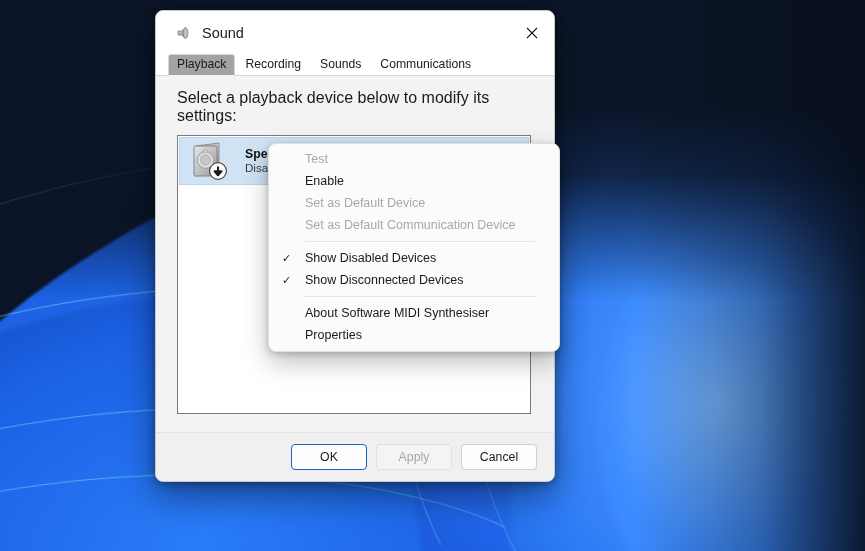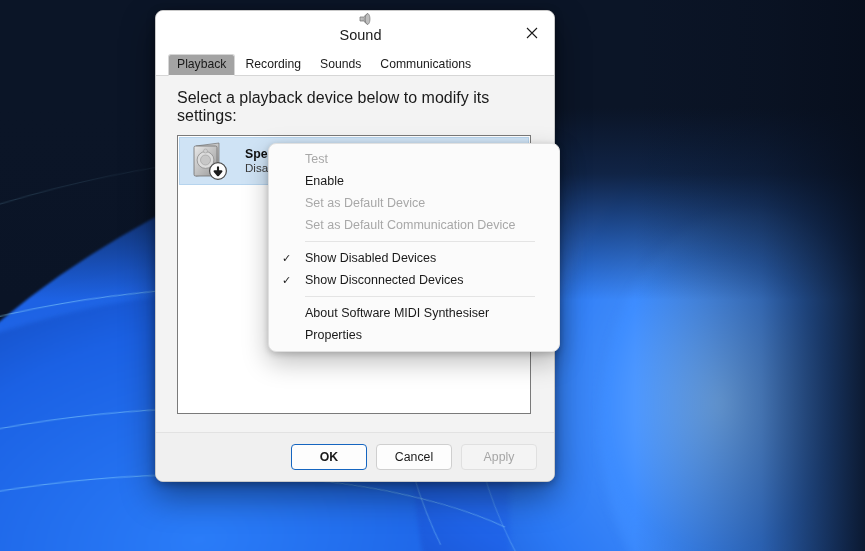--- a/index.html
+++ b/index.html
@@ -93,21 +93,20 @@
     border: 1px solid #c9c9c9;
     box-shadow: 0 14px 34px rgba(0,0,0,0.42), 0 2px 8px rgba(0,0,0,0.3);
     overflow: hidden;
   }
   .titlebar {
     position: relative;
     height: 43px;
     background: #ffffff;
     display: flex;
     align-items: center;
-    flex-direction: column;
   }
   .title-icon {
     margin-left: 19px;
     width: 16px; height: 16px;
     position: relative;
   }
   .title-text {
     margin-left: 11px;
     font-size: 14.5px;
     color: #1a1a1a;
@@ -256,21 +255,21 @@
     margin-left: 9px;
     font-size: 12.3px;
     color: #1a1a1a;
     background: #fdfdfd;
     border: 1px solid #cfcfcf;
     border-radius: 4px;
     display: inline-flex;
     align-items: center;
     justify-content: center;
   }
-  .footer-btn.default { border: 1.6px solid #1565c0; font-weight: bold; }
+  .footer-btn.default { border: 1.6px solid #1565c0; }
   .footer-btn.disabled { color: #a6a6a6; background: #f4f4f4; border-color: #e0e0e0; }
 
   
   #context-menu {
     position: absolute;
     left: 268px; top: 143px;
     width: 292px;
     background: #fbfbfb;
     border: 1px solid #e0e0e0;
     border-radius: 8px;
@@ -402,22 +401,22 @@
         <span class="sb-arrow">
           
         </span>
       </span>
       <span class="btn">Properties</span>
     </div>
   </div>
 
   <div class="dialog-footer">
     <span class="footer-btn default">OK</span>
+    <span class="footer-btn disabled">Apply</span>
     <span class="footer-btn">Cancel</span>
-    <span class="footer-btn disabled">Apply</span>
   </div>
 </div>
 
 <div id="context-menu">
   <div class="menu-item disabled">
     <span>Test</span>
   </div>
   <div class="menu-item">
     <span>Enable</span>
   </div>

